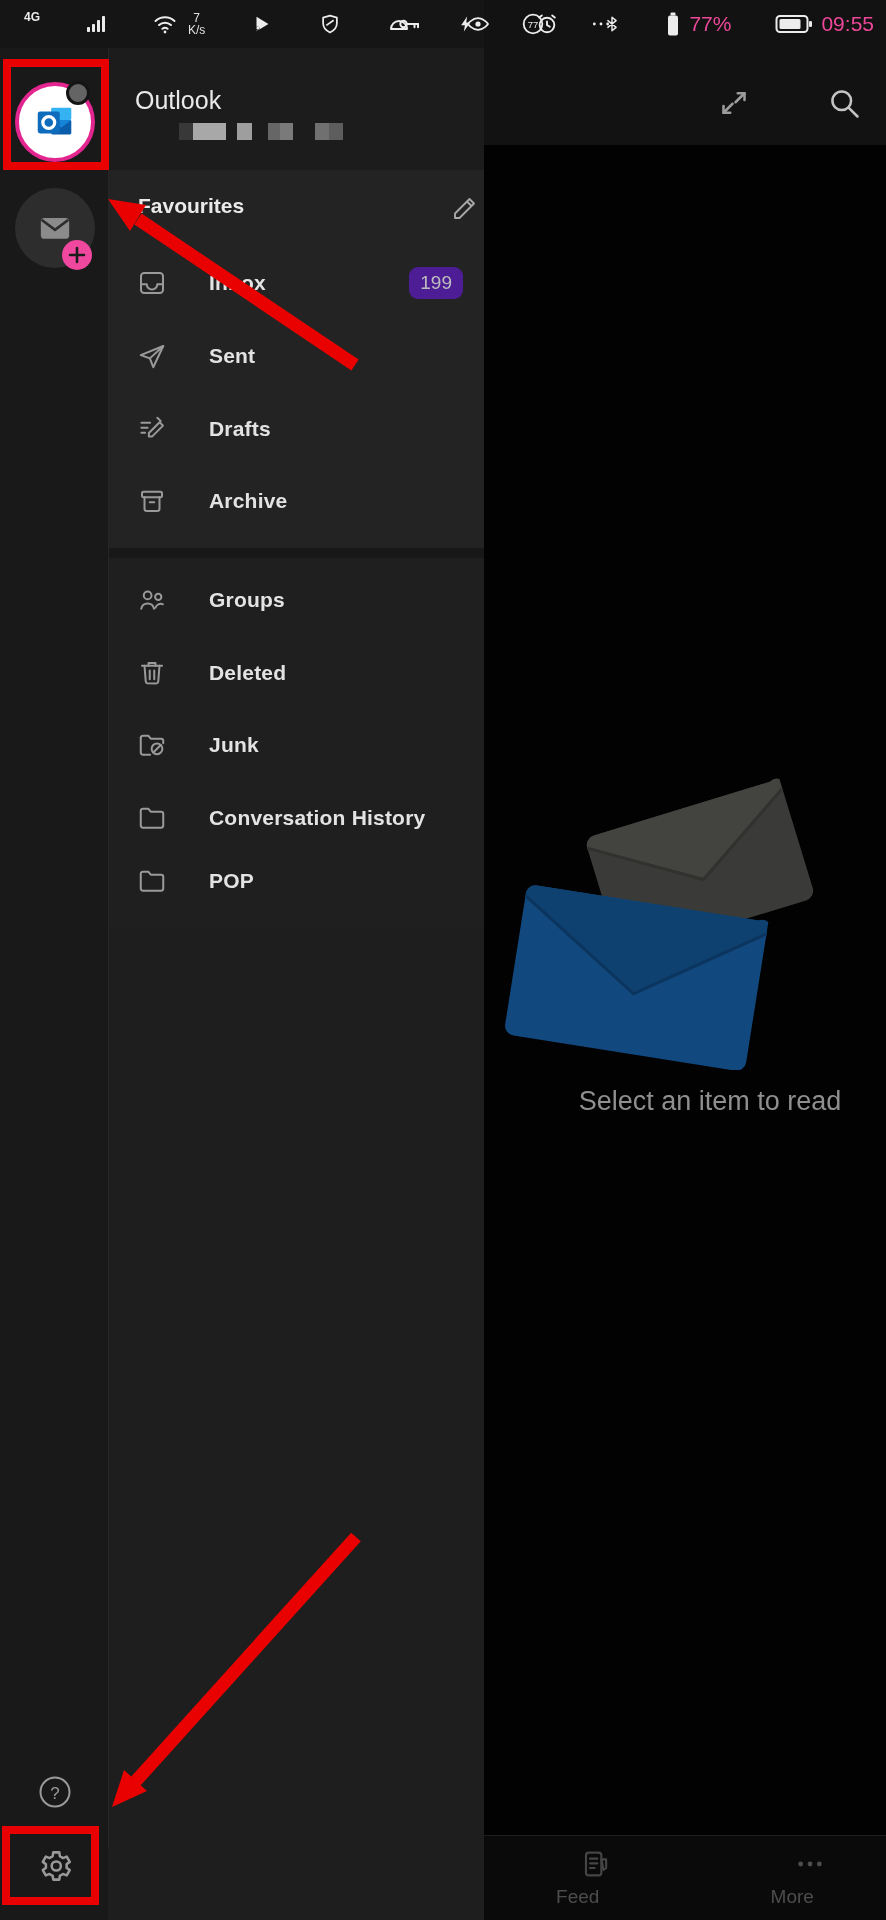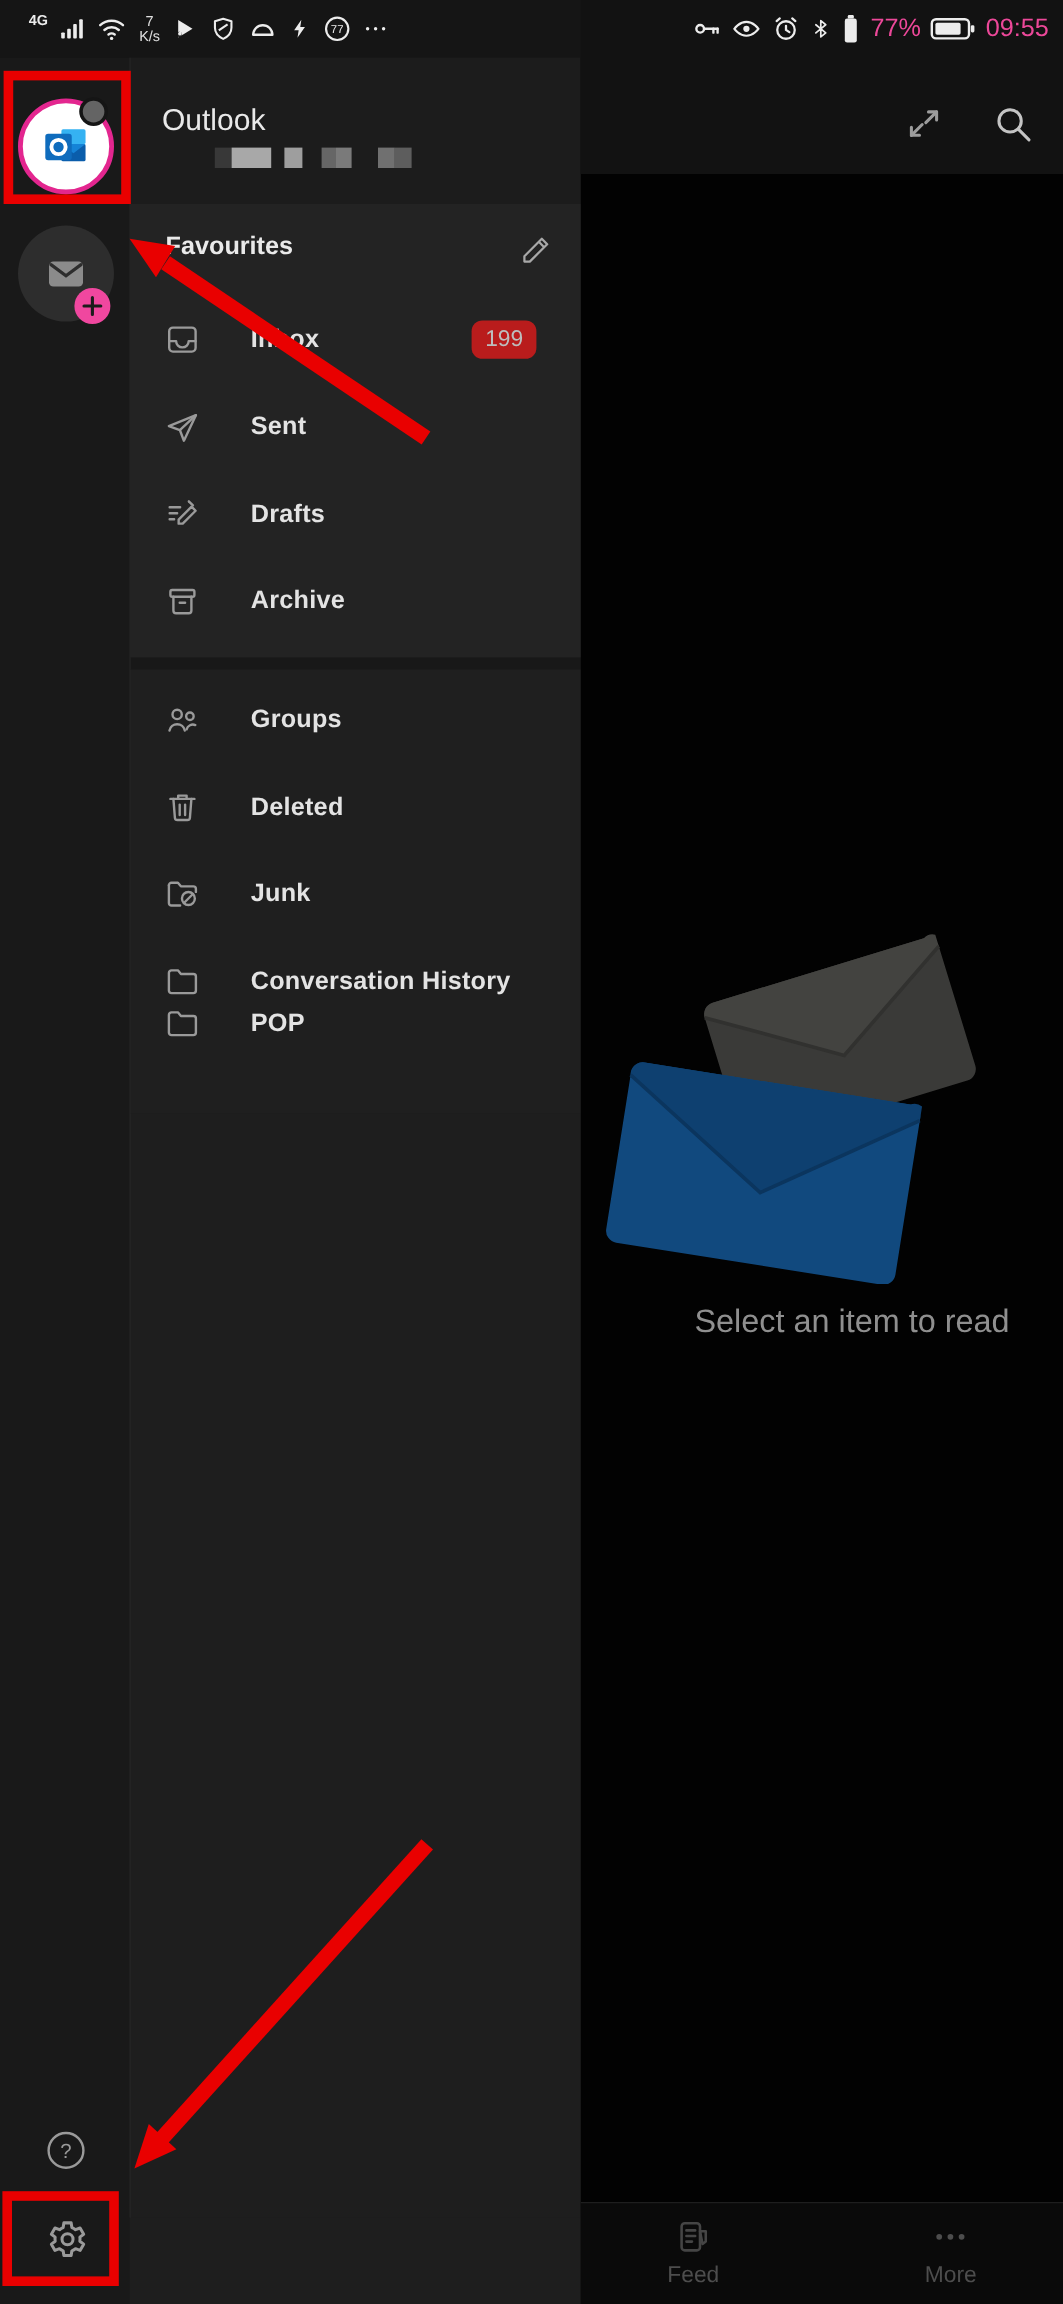--- a/index.html
+++ b/index.html
@@ -19,34 +19,34 @@
   .right-top { left:0; top:0; width:402px; height:145px; background:#121212; }
   .status-strip { left:0; top:0; width:484px; height:48px; background:#151515; }
 
   
   .status-left { left:24px; top:0; height:48px; display:flex; align-items:center; gap:10px; color:#ececec; z-index:10; }
   .status-right { right:12px; top:0; height:48px; display:flex; align-items:center; gap:8px; color:#ec4899; z-index:10; }
   .net-label { font-size:12px; font-weight:bold; align-self:flex-start; margin-top:10px; }
   .speed { display:flex; flex-direction:column; align-items:center; font-size:12px; line-height:1; color:#e0e0e0; }
   .pct { font-size:21px; }
   .clock { font-size:21px; }
-  .sicon { display:inline-flex; align-items:center; justify-content:center; }
+  .sicon { display:inline-flex; align-items:center; justify-content:center;margin-left:36px; }
 
   
   .drawer-title { left:26px; top:86px; font-size:25px; color:#e9e9e9; }
   .redacted { left:70px; top:123px; display:flex; align-items:center; }
   .redacted span { display:inline-block; height:17px; }
   .fav-header { left:0; top:170px; width:376px; height:76px; }
   .fav-label { left:29px; top:24px; font-size:21px; font-weight:bold; color:#eaeaea; }
   .edit-btn { right:18px; top:18px; width:40px; height:40px; display:flex; align-items:center; justify-content:center; }
 
   .row { left:0; width:376px; height:73px; display:flex; align-items:center; }
   .ficon { width:30px; height:30px; margin-left:28px; display:inline-flex; }
   .flabel { margin-left:42px; font-size:21px; font-weight:bold; color:#e3e3e3; letter-spacing:.2px; }
-  .badge { position:absolute; right:38px; background:#b91c1c; color:#bdbdbd; font-size:19px; padding:5px 11px; border-radius:9px; }
+  .badge { position:absolute; right:22px; background:#4c1d95; color:#bdbdbd; font-size:19px; padding:5px 11px; border-radius:9px; }
 
   
   .avatar-wrap { left:15px; top:82px; width:80px; height:80px; border-radius:50%; background:#fff; border:4px solid #e3268f; display:flex; align-items:center; justify-content:center; }
   .presence-dot { left:66px; top:81px; width:24px; height:24px; border-radius:50%; background:#646464; border:3px solid #151515; }
   .avatar2 { left:15px; top:188px; width:80px; height:80px; border-radius:50%; background:#2d2d2d; display:flex; align-items:center; justify-content:center; }
   .plus-badge { left:62px; top:240px; width:30px; height:30px; border-radius:50%; background:#f0479f; display:flex; align-items:center; justify-content:center; }
   .help-btn { left:37px; top:1774px; width:36px; height:36px; }
   .gear-btn { left:36px; top:1847px; width:38px; height:38px; }
 
   
@@ -170,21 +170,21 @@
       <span class="flabel">Junk</span>
     </div>
     <div class="abs row" style="top:781px">
       <span class="ficon">
           <svg width="30" height="30" viewBox="0 0 24 24" fill="none" stroke="#9a9a9a" stroke-width="1.6" stroke-linecap="round" stroke-linejoin="round">
             <path d="M3 6.2A1.7 1.7 0 0 1 4.7 4.5H9l2 2.4h8.3A1.7 1.7 0 0 1 21 8.6V18a1.7 1.7 0 0 1-1.7 1.7H4.7A1.7 1.7 0 0 1 3 18V6.2z"></path>
           </svg>
         </span>
       <span class="flabel">Conversation History</span>
     </div>
-    <div class="abs row" style="top:816px">
+    <div class="abs row" style="top:844px">
       <span class="ficon">
           <svg width="30" height="30" viewBox="0 0 24 24" fill="none" stroke="#9a9a9a" stroke-width="1.6" stroke-linecap="round" stroke-linejoin="round">
             <path d="M3 6.2A1.7 1.7 0 0 1 4.7 4.5H9l2 2.4h8.3A1.7 1.7 0 0 1 21 8.6V18a1.7 1.7 0 0 1-1.7 1.7H4.7A1.7 1.7 0 0 1 3 18V6.2z"></path>
           </svg>
         </span>
       <span class="flabel">POP</span>
     </div>
   </div>
 
   <div class="abs right-panel">

